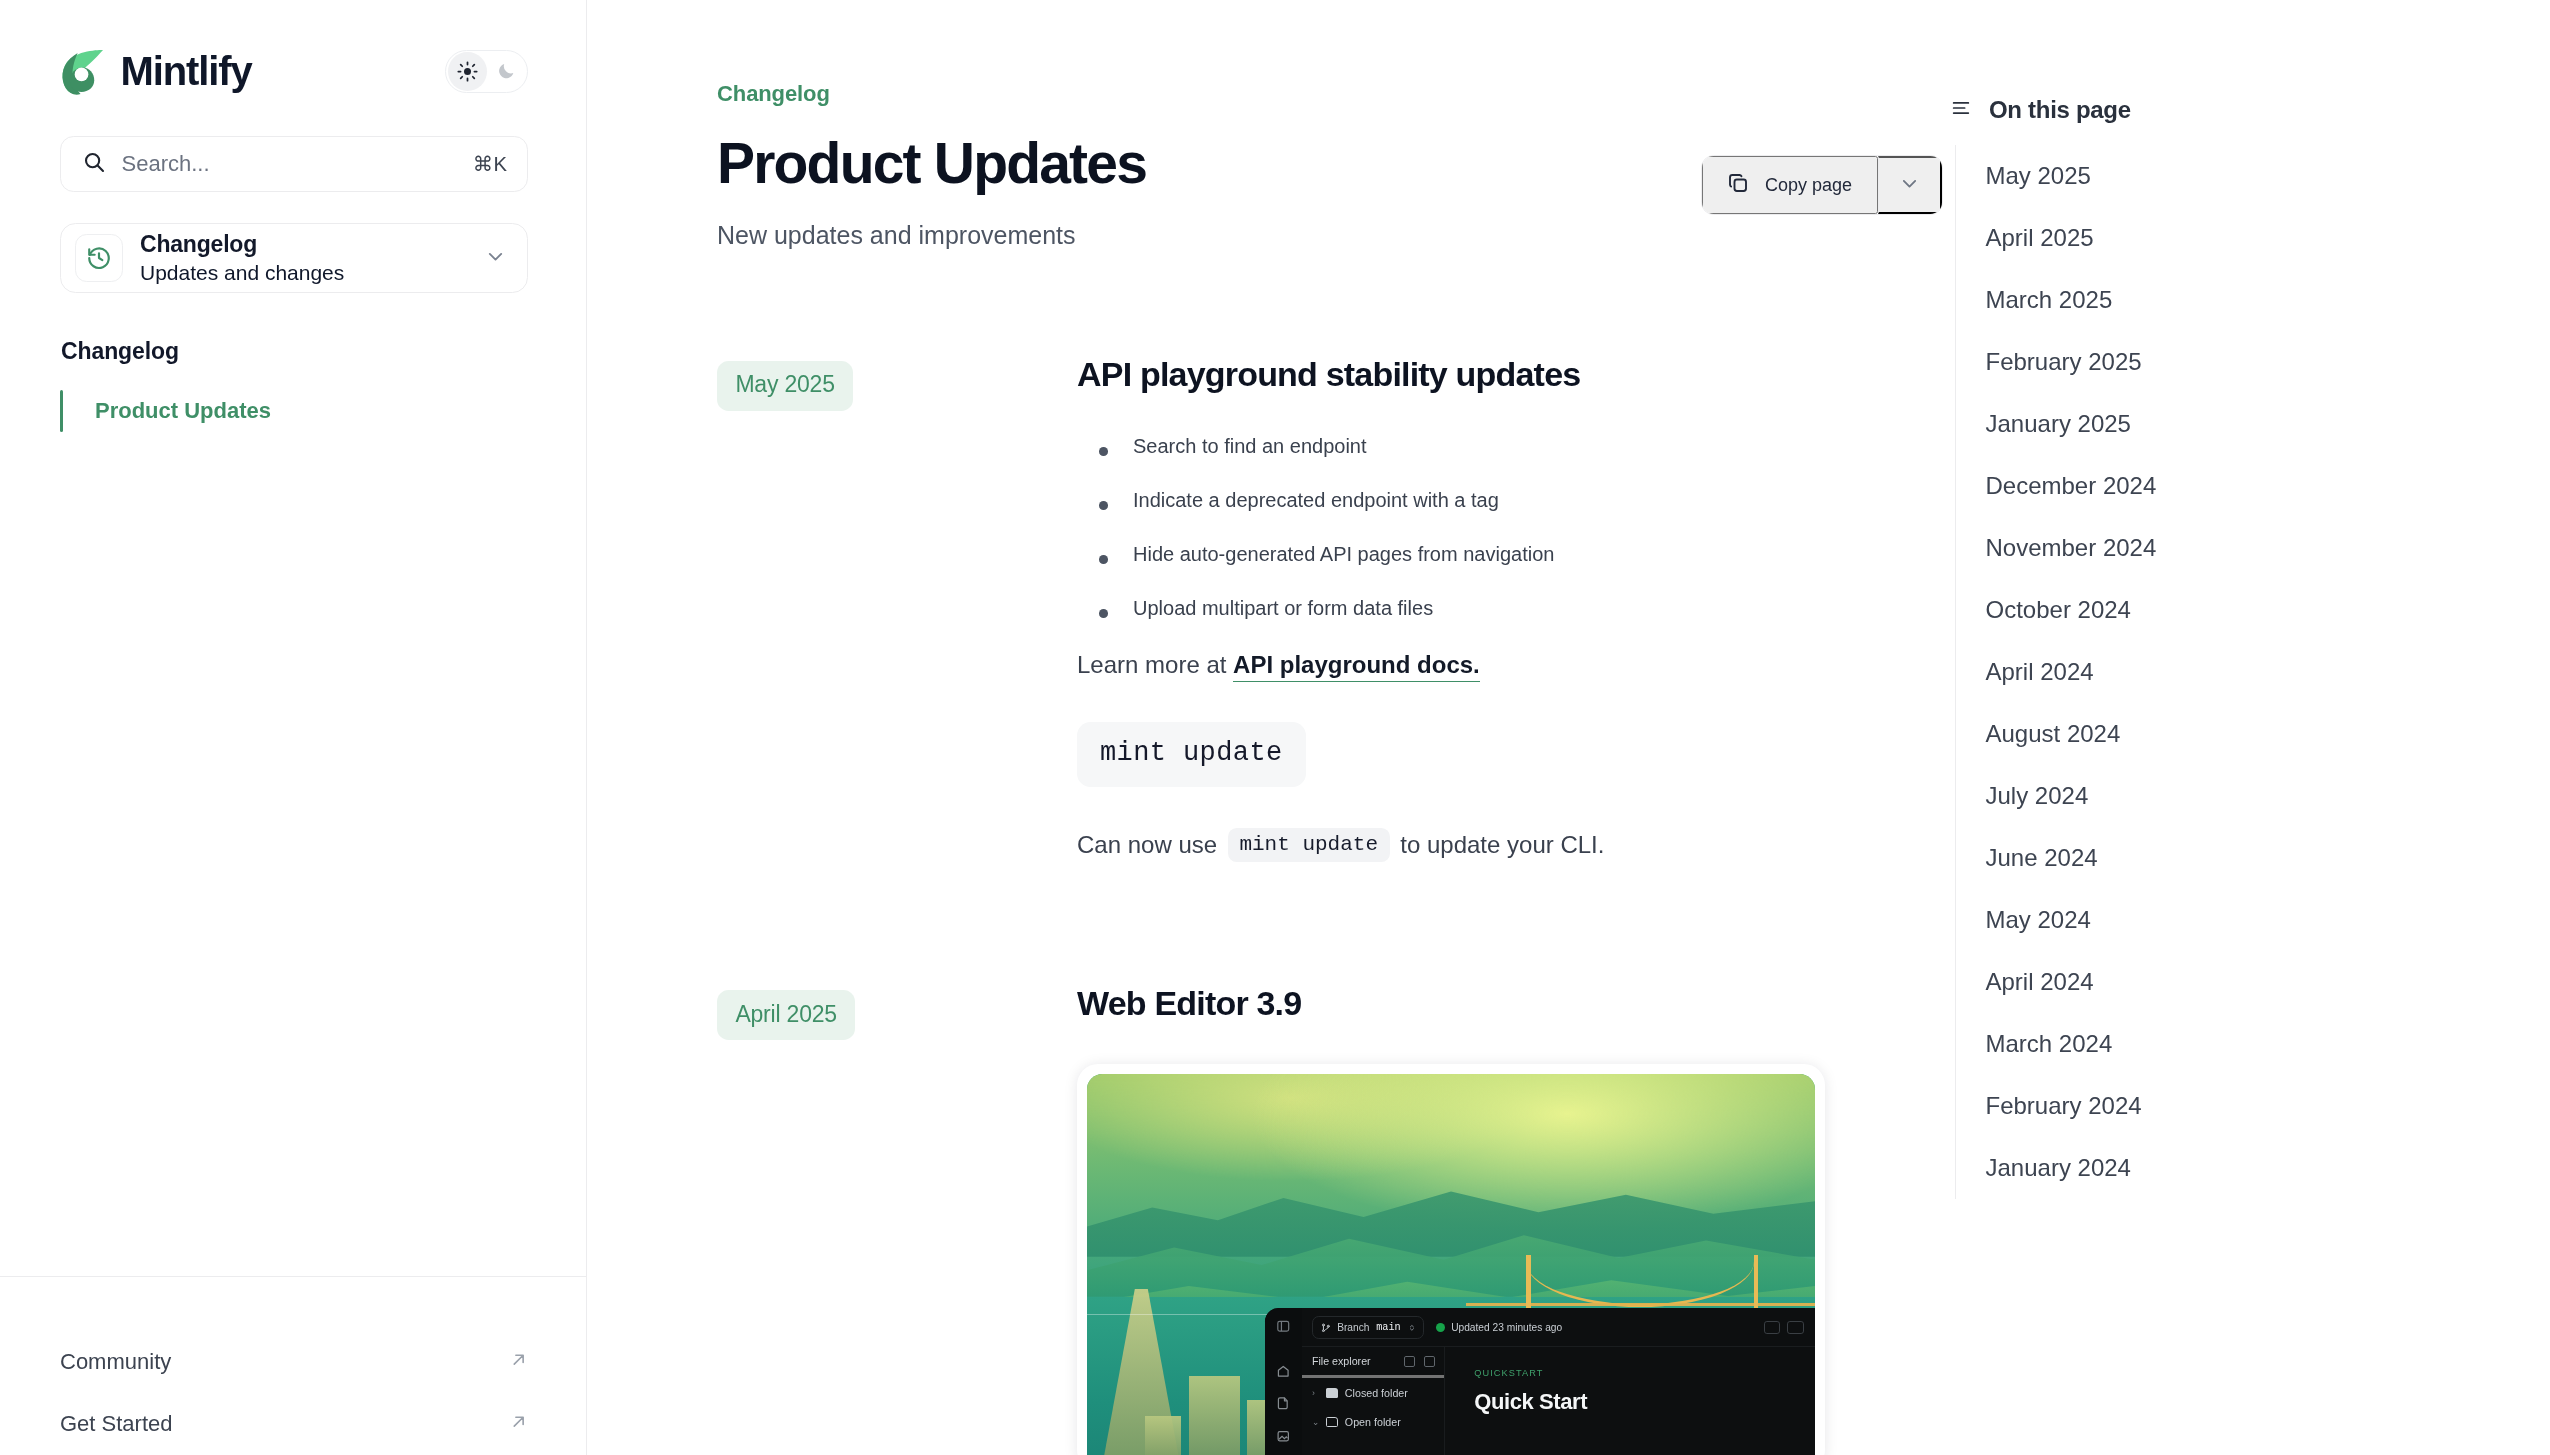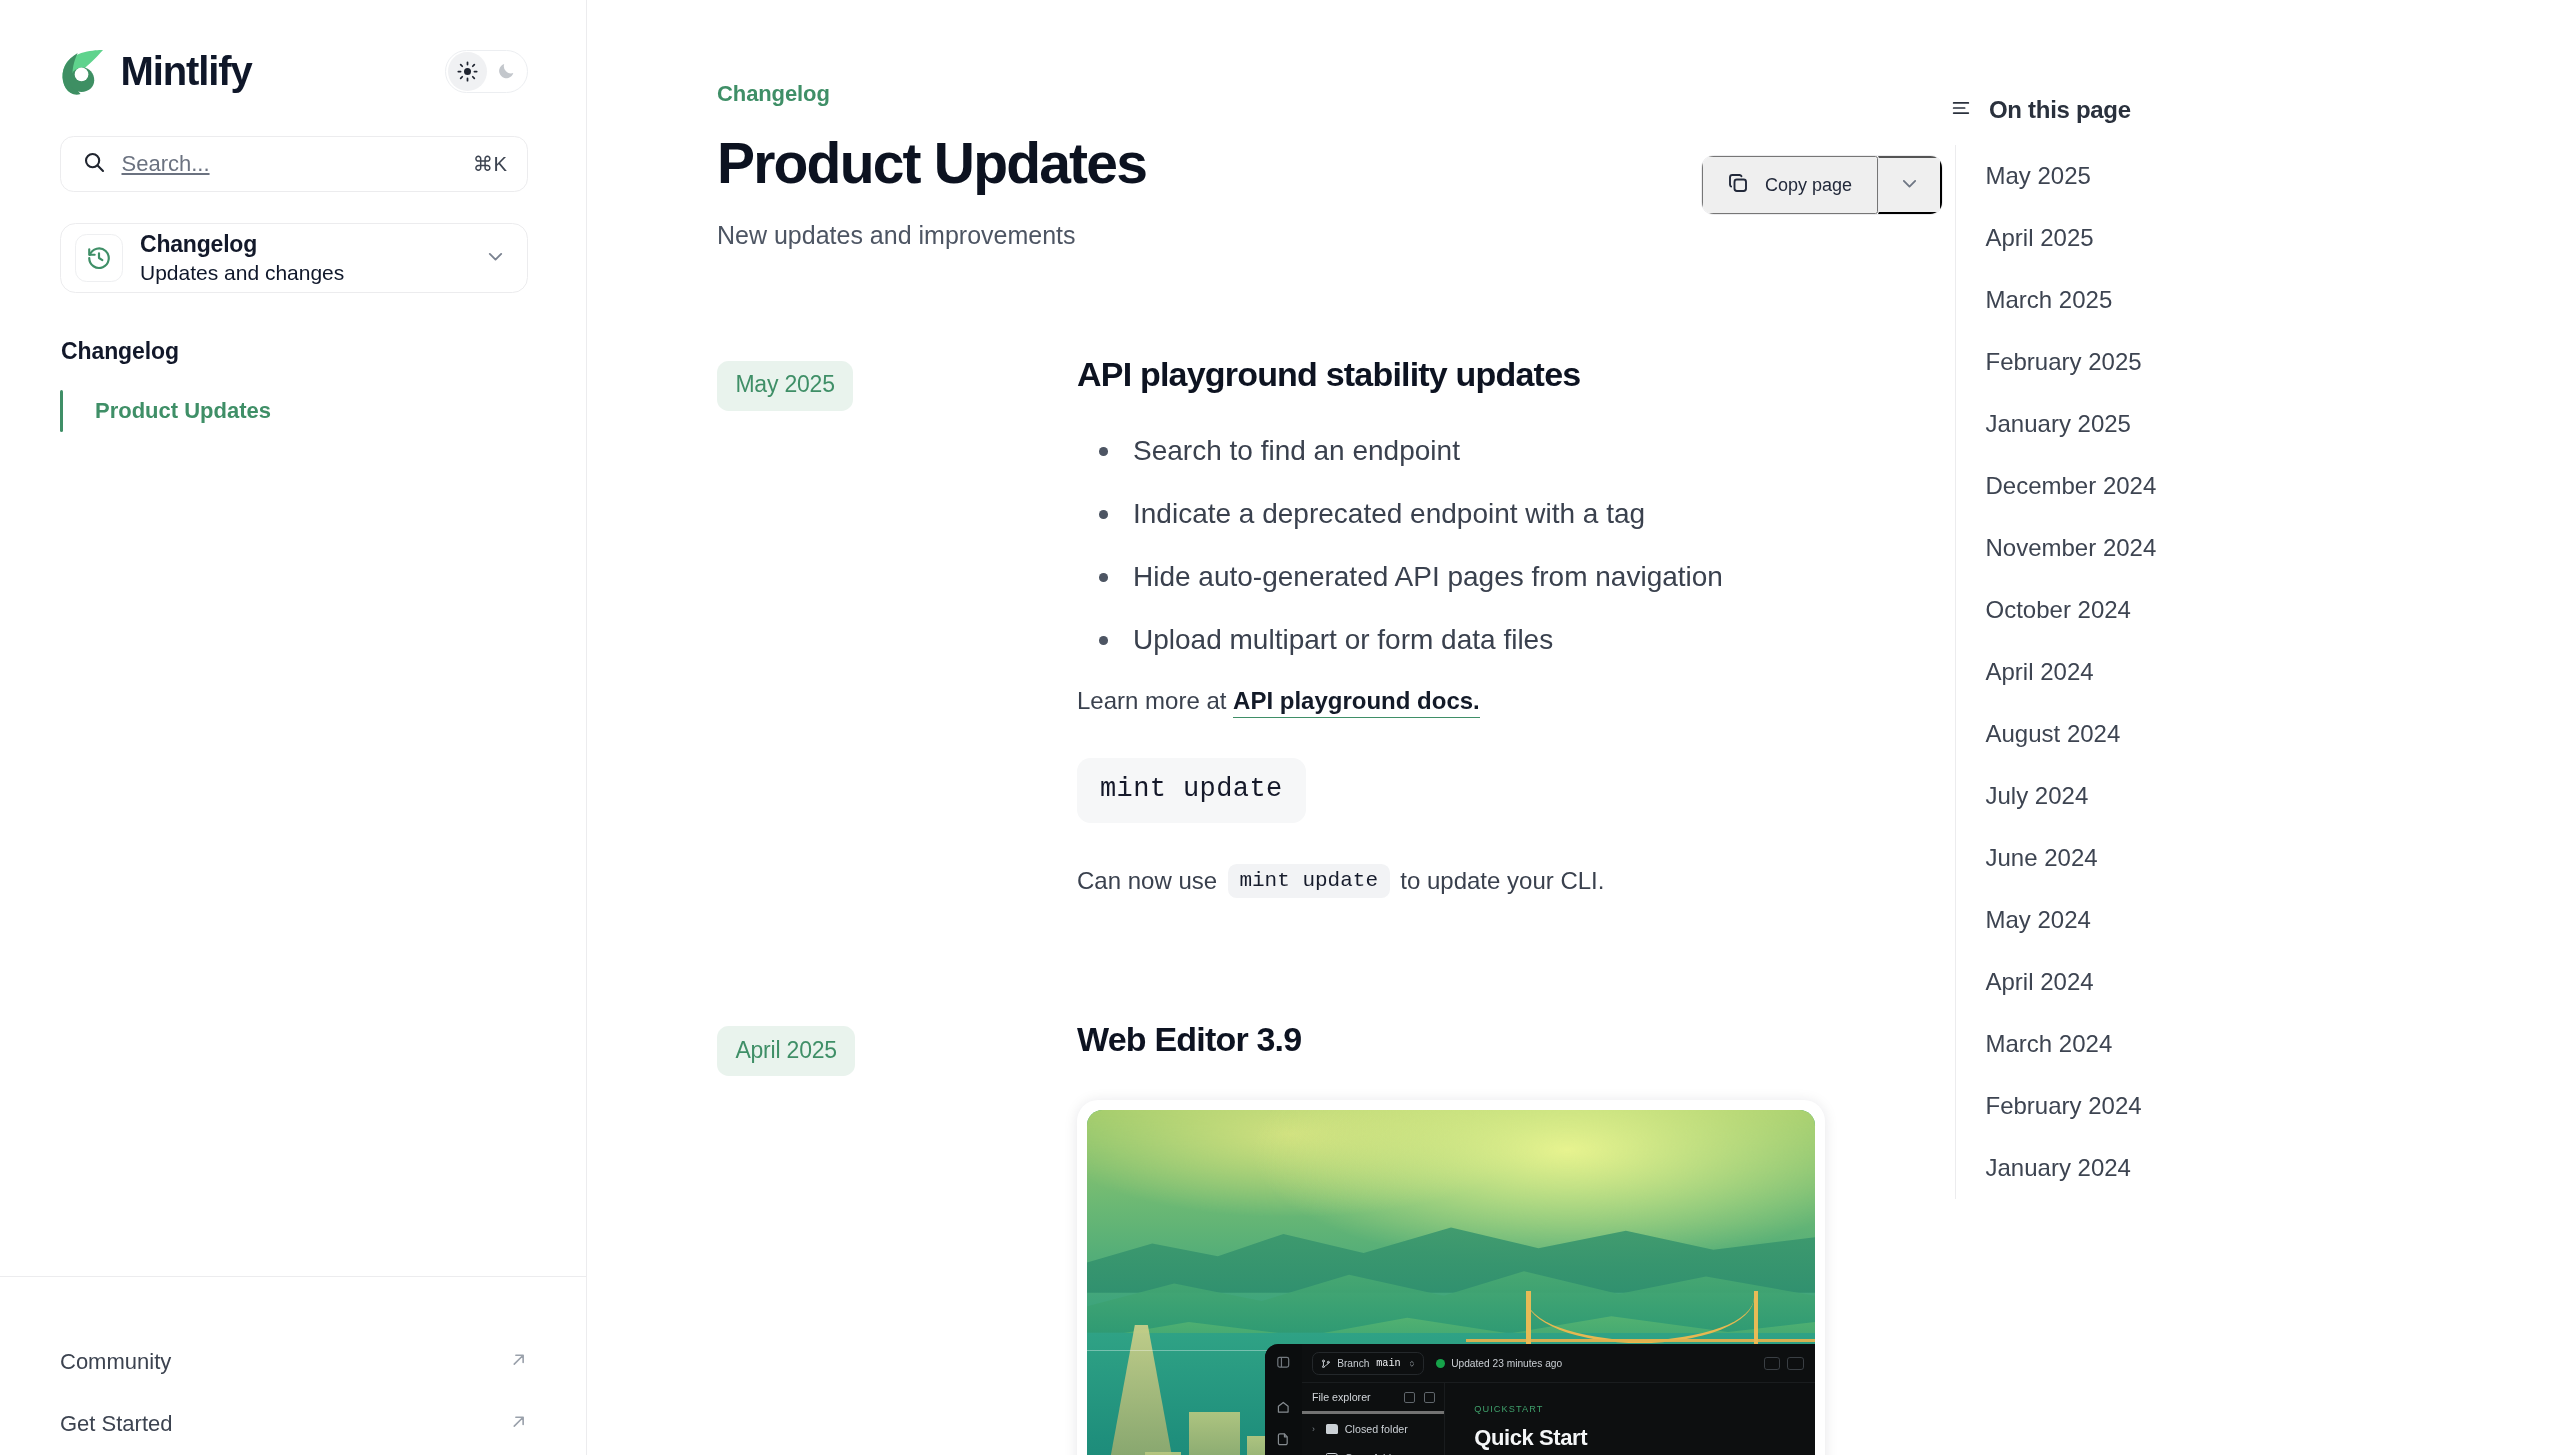--- a/index.html
+++ b/index.html
@@ -37,21 +37,21 @@
     display: flex; align-items: center; justify-content: center;
   }
   .tt-moon { width: 39px; height: 39px; display: flex; align-items: center; justify-content: center; }
 
   .search-box {
     margin-top: 35px;
     height: 56px; border: 1.9px solid #ececee; border-radius: 13.6px;
     display: flex; align-items: center; gap: 15.5px; padding: 0 19.4px 0 21px;
     background: #fff;
   }
-  .search-ph { font-size: 22px; color: #6b7280; flex: 1; text-decoration: underline; }
+  .search-ph { font-size: 22px; color: #6b7280; flex: 1; }
   .search-kbd { font-size: 20.3px; color: #3c4350; letter-spacing: 0.5px; }
 
   .nav-card {
     margin-top: 31px; height: 70px;
     border: 1.9px solid #ececee; border-radius: 15.5px;
     display: flex; align-items: center; gap: 17.4px; padding: 0 15.5px 0 13.6px;
     background: #fff;
   }
   .nav-card-icon {
     width: 48px; height: 48px; border: 1.9px solid #eeeff1; border-radius: 11.6px;
@@ -126,21 +126,21 @@
   .date-badge {
     display: inline-block; background: #e9f3ed; color: #3f8f67;
     font-size: 23px; border-radius: 11.6px; padding: 10.7px 18.4px 12.6px 18.4px;
     letter-spacing: -0.2px;
   }
   .entry-body { flex: 1; min-width: 0; }
   .entry-title { font-size: 34px; font-weight: 700; color: #0d1321; letter-spacing: -0.8px; }
 
   .bullets { margin-top: 41px; list-style: none; }
   .bullets li {
-    position: relative; padding-left: 56px; font-size: 28px; color: #3a414e;
+    position: relative; padding-left: 56px; font-size: 20px; color: #3a414e;
     margin-bottom: 31px;
   }
   .bullets li::before {
     content: ""; position: absolute; left: 22px; top: 12.6px;
     width: 8.7px; height: 8.7px; border-radius: 50%; background: #4d5563;
   }
   .learn-line { margin-top: 15.5px; font-size: 24px; color: #3a414e; }
   .learn-link {
     font-weight: 700; color: #131a28; border-bottom: 1.9px solid #3f8f67;
     padding-bottom: 2.9px;

